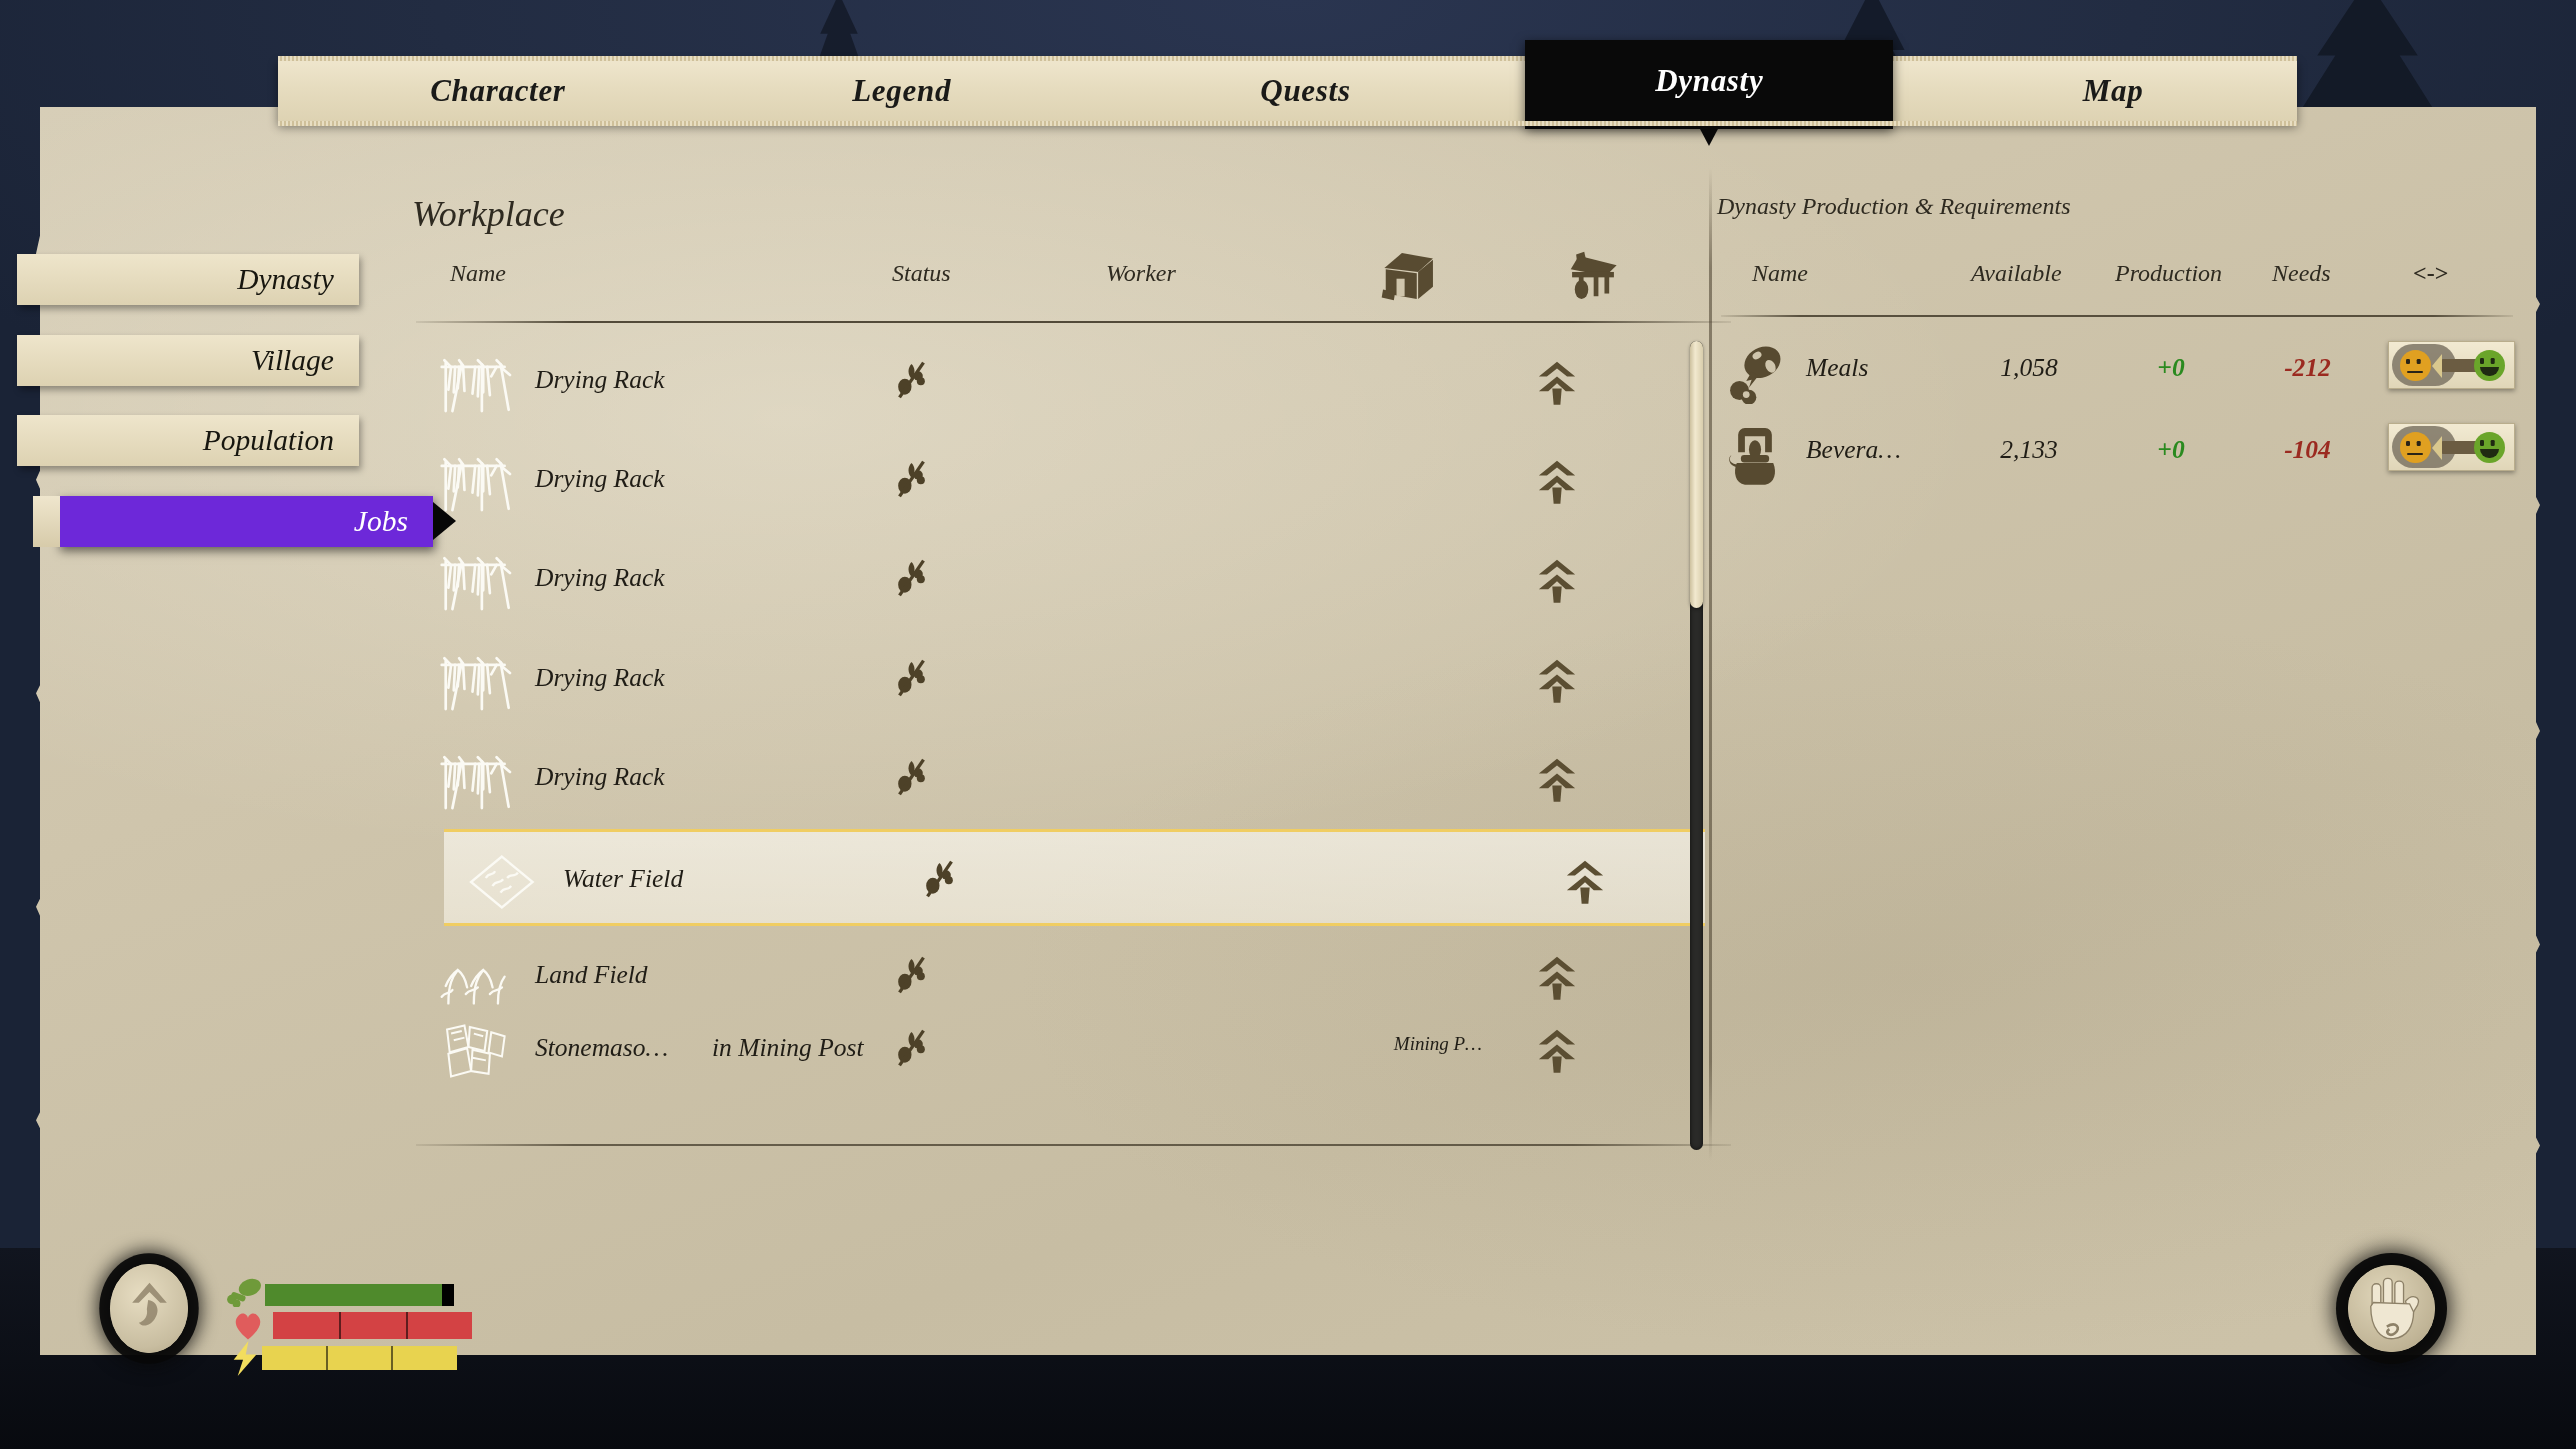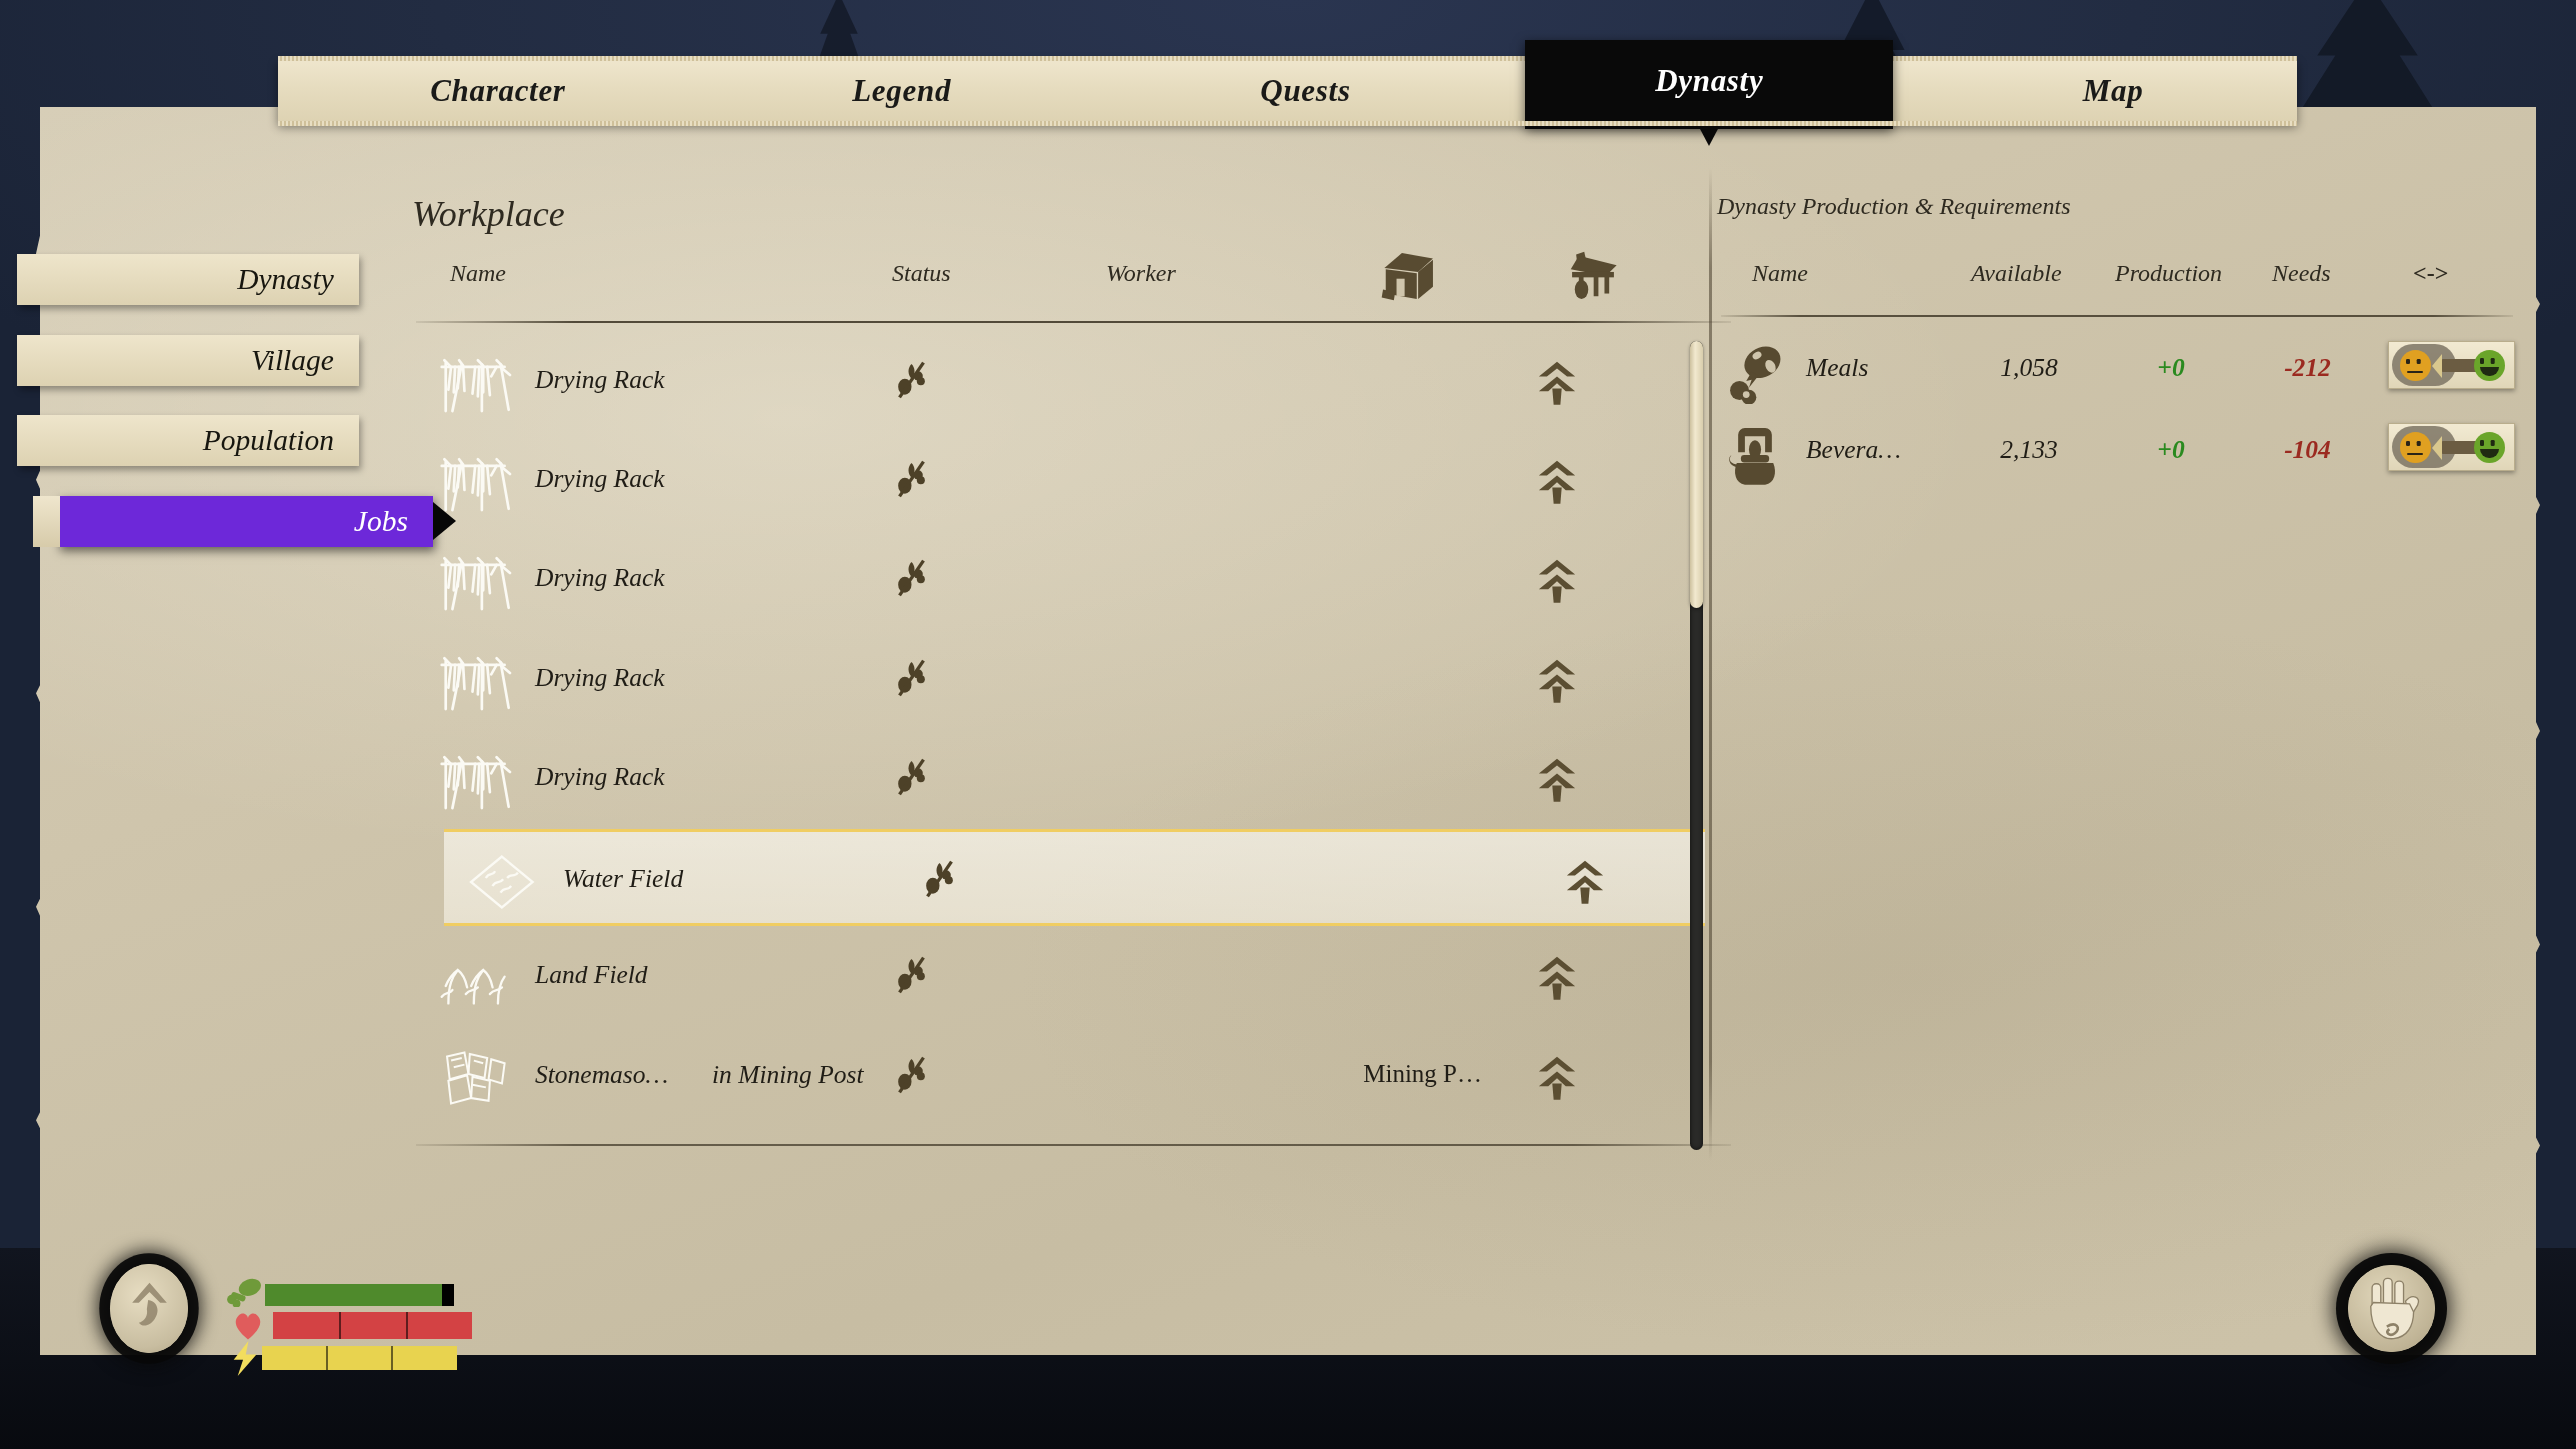--- a/index.html
+++ b/index.html
@@ -109,21 +109,21 @@
   #wp-head .h { position:absolute; top:0; }
   #wp-headline{ position:absolute; left:416px; top:321px; width:1315px; height:2px;
     background:linear-gradient(90deg,rgba(70,62,44,.1),rgba(58,50,34,.85) 12%,rgba(58,50,34,.85) 88%,rgba(70,62,44,.1)); }
   #wp-footline{ position:absolute; left:416px; top:1144px; width:1315px; height:2px;
     background:linear-gradient(90deg,rgba(70,62,44,.1),rgba(58,50,34,.7) 12%,rgba(58,50,34,.7) 88%,rgba(70,62,44,.1)); }
 
   .wrow{ position:absolute; left:416px; width:1261px; height:97px; }
   .wrow .nm { position:absolute; left:119px; top:32px; font-size:25.5px; font-style:italic; color:#201d16; white-space:nowrap; }
   .wrow .sub{ position:absolute; left:288px; top:32px; font-size:25.5px; font-style:italic; color:#201d16; white-space:nowrap;margin-left:8px;}
   .wrow .stat{ position:absolute; left:478px; top:27px; }
-  .wrow .wkr{ position:absolute; left:818px; top:32px; font-size:25px; color:#201d16; text-align:right; width:248px; }
+  .wrow .wkr{ position:absolute; left:818px; top:32px; font-size:19px; font-style:italic; color:#201d16; text-align:right; width:248px; }
   .wrow .act{ position:absolute; left:1120px; top:25.5px; }
   .wrow .ic { position:absolute; left:19px; top:19px; width:79px; height:62px; }
   .wrow.selected{
     background:linear-gradient(180deg,rgba(255,253,246,.62),rgba(255,252,242,.52));
     border-top:3.4px solid #f0cd62; border-bottom:3.4px solid #f0cd62;
   }
 
   
   #scroll-track{ position:absolute; left:1690px; top:341px; width:13.4px; height:809px;
     border-radius:6.7px; background:#2a2a28; box-shadow:inset 0 0 4px rgba(0,0,0,.7); cursor:pointer;}
@@ -459,21 +459,21 @@
           <path d="M44 4 L8 56" stroke="#4d4128" stroke-width="5" fill="none"></path>
         </svg></span>
       <span class="act"><svg width="42" height="47" viewBox="0 0 62 70">
           <g fill="#5b4e32">
       <path d="M31 4 L58 26 L46 26 L31 14 L16 26 L4 26 Z"></path>
       <path d="M31 26 L58 48 L44 48 L31 36 L18 48 L4 48 Z"></path>
       <path d="M24 44 L38 44 L36 68 L26 68 Z"></path>
           </g>
         </svg></span>
     </div>
-    <div class="wrow" style="top: 1028px;">
+    <div class="wrow" style="top: 1001px;">
       <span class="ic"><svg width="79" height="62" viewBox="0 0 118 92">
           <g stroke="#fbfaf4" stroke-width="3" fill="none">
       <path d="M18 14 L44 8 L50 40 L22 48 Z"></path>
             <path d="M52 10 L78 16 L74 46 L50 40 Z"></path>
       <path d="M20 50 L48 42 L54 76 L24 84 Z"></path>
             <path d="M56 44 L82 50 L80 80 L54 76 Z"></path>
       <path d="M84 18 L104 24 L100 54 L80 48 Z"></path>
             <path d="M24 20 L40 16 M28 30 L44 26 M58 20 L72 24 M56 56 L76 60"></path>
       </g>
         </svg></span>

